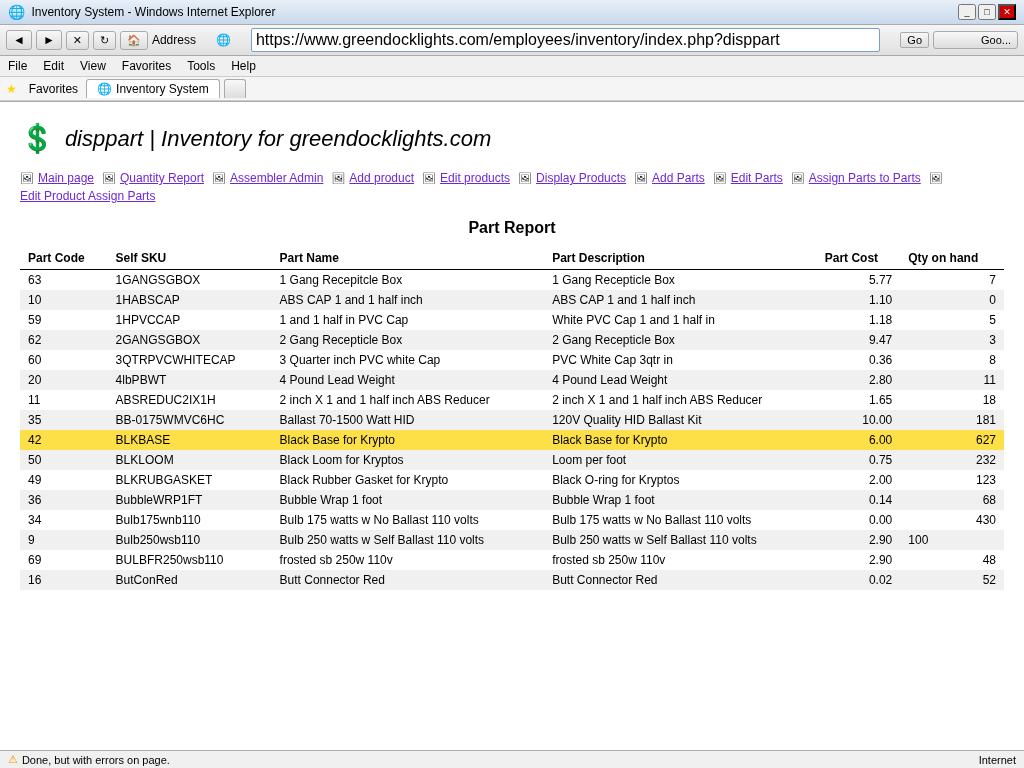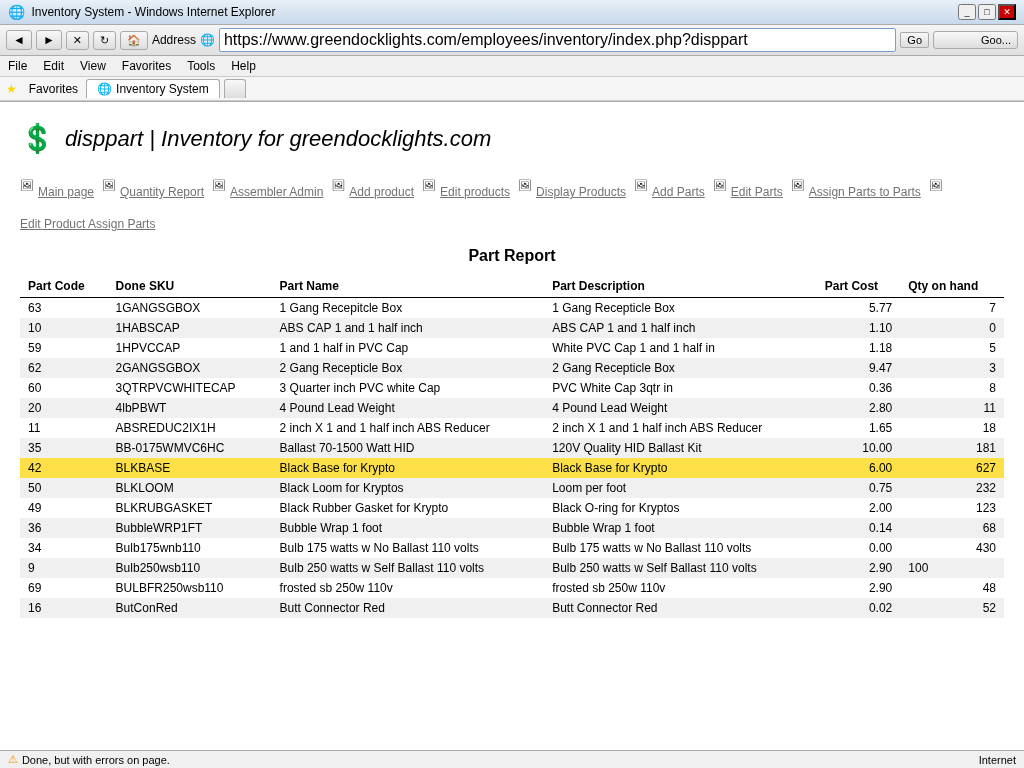--- a/index.html
+++ b/index.html
@@ -4,21 +4,21 @@
   <style>
     * { margin: 0; padding: 0; box-sizing: border-box; }
     body { font-family: Arial, sans-serif; font-size: 13px; background: #fff; color: #000; }
 
     
     .browser-chrome { background: #dce9f7; border-bottom: 1px solid #aaa; }
     .title-bar { background: linear-gradient(to bottom, #e8f0f8, #c8d8ec); padding: 4px 8px; display: flex; align-items: center; font-size: 12px; border-bottom: 1px solid #aaa; }
 
     .nav-bar { background: linear-gradient(to bottom, #f5f5f5, #e0e0e0); padding: 3px 6px; display: flex; align-items: center; gap: 4px; border-bottom: 1px solid #aaa; }
     .nav-btn { background: linear-gradient(to bottom, #f8f8f8, #ddd); border: 1px solid #aaa; border-radius: 3px; padding: 2px 6px; cursor: pointer; font-size: 12px; display: flex; align-items: center; }
-    .address-bar { flex: 1; display: flex; align-items: center; gap: 4px; }
+    .address-bar { flex: 1; display: flex; align-items: center; gap: 20px; }
     .address-input { flex: 1; border: 1px solid #7a9fcb; border-radius: 2px; padding: 2px 4px; font-size: 16px; background: #fff; }
     .go-btn { background: linear-gradient(to bottom, #f8f8f8, #ddd); border: 1px solid #aaa; border-radius: 2px; padding: 1px 6px; font-size: 11px; cursor: pointer; }
 
     .menu-bar { background: #f0f0f0; display: flex; gap: 0; border-bottom: 1px solid #ccc; padding: 1px 0; }
     .menu-item { padding: 2px 8px; font-size: 12px; cursor: pointer; }
 
     .favorites-bar { background: #f5f5f5; padding: 2px 6px; display: flex; align-items: center; gap: 8px; border-bottom: 1px solid #ccc; font-size: 12px; }
     .fav-star { color: gold; margin-right: 4px; }
     .fav-link { color: #000; text-decoration: none; display: flex; align-items: center; gap: 3px; font-size: 12px; }
     .tab-bar { background: #e8e8e8; padding: 3px 4px 0; display: flex; gap: 4px; border-bottom: 1px solid #aaa; }
@@ -27,21 +27,21 @@
 
     
     .page-content { padding: 10px 20px; }
 
     .page-header { display: flex; align-items: center; margin-bottom: 16px; margin-top: 10px; }
     .header-icon { font-size: 28px; margin-right: 10px; }
     .header-title { font-size: 22px; font-style: italic; font-weight: bold; }
     .header-title span { font-weight: normal; }
 
     .nav-links { display: flex; flex-wrap: wrap; align-items: center; gap: 4px; margin-bottom: 16px; font-size: 12px; }
-    .nav-link { color: #737373; text-decoration: underline; cursor: pointer; display: flex; align-items: center; gap: 2px; margin-top: 14px; }
+    .nav-link { color: #6d28d9; text-decoration: underline; cursor: pointer; display: flex; align-items: center; gap: 2px; }
     .nav-separator { color: #000; }
 
     .report-title { text-align: center; font-size: 16px; font-weight: bold; margin-bottom: 10px; }
 
     table { width: 100%; border-collapse: collapse; font-size: 12px; }
     thead tr { background: #fff; }
     th { font-weight: bold; padding: 4px 8px; text-align: left; border-bottom: 1px solid #000; }
     td { padding: 3px 8px; vertical-align: top; }
     tr:nth-child(even) { background: #f0f0f0; }
     tr:nth-child(odd) { background: #fff; }
@@ -141,21 +141,21 @@
     <span style="font-size:11px;">🖼</span>
     <a class="nav-link">Edit Product Assign Parts</a>
   </div>
 
   <div class="report-title">Part Report</div>
 
   <table>
     <thead>
       <tr>
         <th>Part Code</th>
-        <th>Done SKU</th>
+        <th>Self SKU</th>
         <th>Part Name</th>
         <th>Part Description</th>
         <th>Part Cost</th>
         <th>Qty on hand</th>
       </tr>
     </thead>
     <tbody id="table-body">
     <tr style="background: rgb(255, 255, 255);">
           <td>63</td>
           <td>1GANGSGBOX</td>

